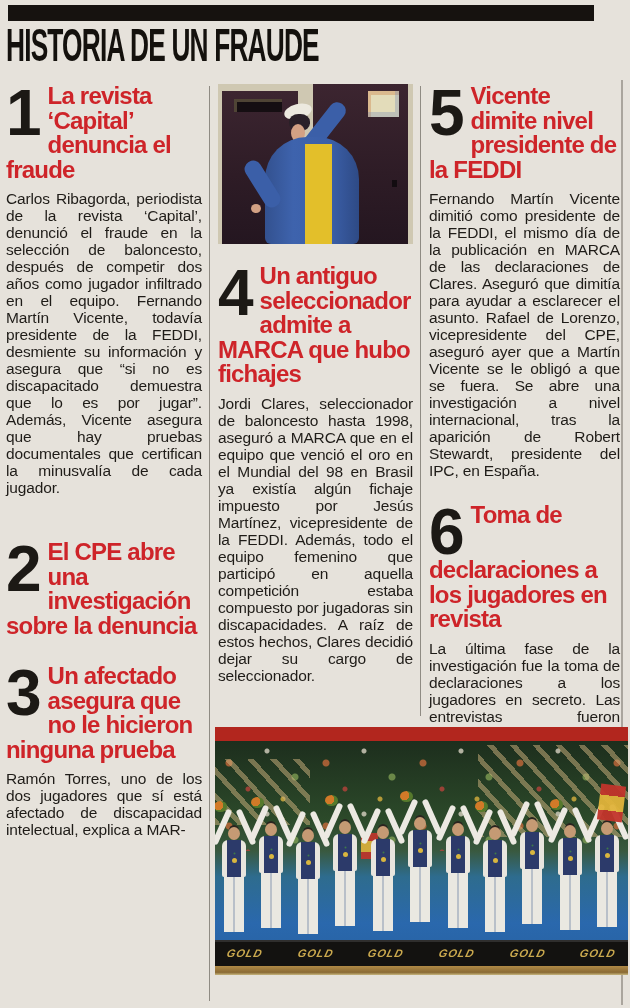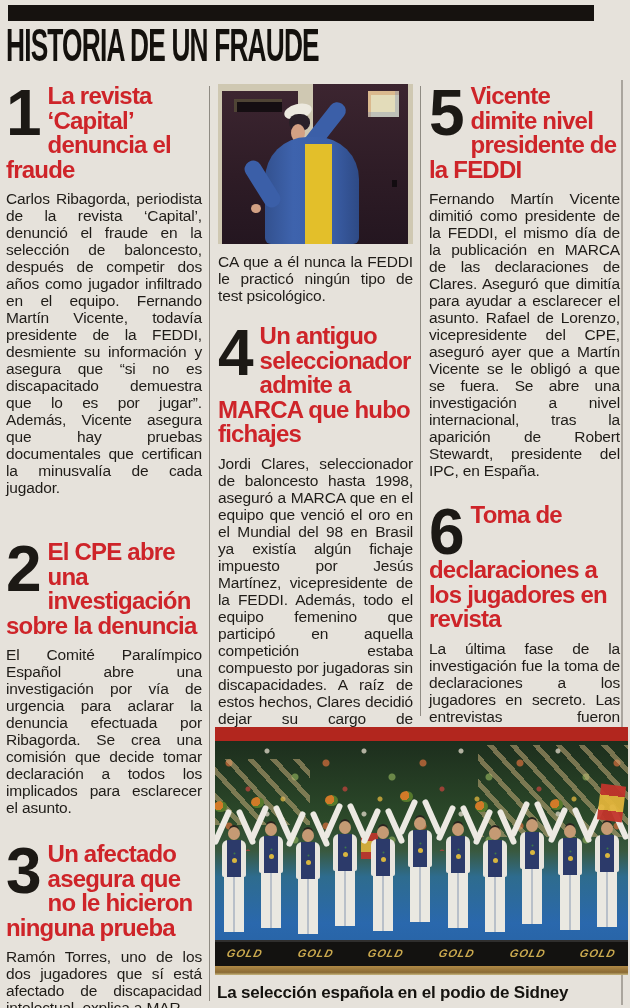--- a/index.html
+++ b/index.html
@@ -128,21 +128,20 @@
     <div class="sec">
       <div class="sec-head">
         <span class="num">1</span><span>La revista ‘Capital’ denuncia el fraude</span>
       </div>
       <p class="body">Carlos Ribagorda, periodista de la revista ‘Capital’, denunció el fraude en la selección de baloncesto, después de competir dos años como jugador infiltrado en el equipo. Fernando Martín Vicente, todavía presidente de la FEDDI, desmiente su información y asegura que “si no es discapacitado demuestra que lo es por jugar”. Además, Vicente asegura que hay pruebas documentales que certifican la minusvalía de cada jugador.</p>
     </div>
     <div class="sec m-s2">
       <div class="sec-head">
         <span class="num">2</span><span>El CPE abre una investigación sobre la denuncia</span>
       </div>
-      <p class="body">El Comité Paralímpico Español abre una investigación por vía de urgencia para aclarar la denuncia efectuada por Ribagorda. Se crea una comisión que decide tomar declaración a todos los implicados para esclarecer el asunto.</p>
     </div>
     <div class="sec m-s3">
       <div class="sec-head">
         <span class="num">3</span><span>Un afectado asegura que no le hicieron ninguna prueba</span>
       </div>
       <p class="body">Ramón Torres, uno de los dos jugadores que sí está afectado de discapacidad intelectual, explica a MAR-</p>
     </div>
   </div>
 
   <div class="col col2">
@@ -155,21 +154,20 @@
       <div class="knob knob-r"></div>
       <div class="arm-up"></div>
       <div class="cap"></div>
       <div class="hair"></div>
       <div class="face"></div>
       <div class="jacket"></div>
       <div class="shirt"></div>
       <div class="arm-dn"></div>
       <div class="hand"></div>
     </div>
-    <p class="body cont-text">CA que a él nunca la FEDDI le practicó ningún tipo de test psicológico.</p>
     <div class="sec m-s4">
       <div class="sec-head">
         <span class="num">4</span><span>Un antiguo seleccionador admite a MARCA que hubo fichajes</span>
       </div>
       <p class="body">Jordi Clares, seleccionador de baloncesto hasta 1998, aseguró a MARCA que en el equipo que venció el oro en el Mundial del 98 en Brasil ya existía algún fichaje impuesto por Jesús Martínez, vicepresidente de la FEDDI. Además, todo el equipo femenino que participó en aquella competición estaba compuesto por jugadoras sin discapacidades. A raíz de estos hechos, Clares decidió dejar su cargo de seleccionador.</p>
     </div>
   </div>
 
   <div class="col col3">
     <div class="sec">
@@ -293,16 +291,15 @@
       <div class="gold-band">
         <span>GOLD</span>
         <span>GOLD</span>
         <span>GOLD</span>
         <span>GOLD</span>
         <span>GOLD</span>
         <span>GOLD</span>
       </div>
       <div class="gold-strip"></div>
     </div>
-    <p class="p2-caption">La selección española en el podio de Sidney</p>
   </div>
 
 </div>
 
 </body></html>

